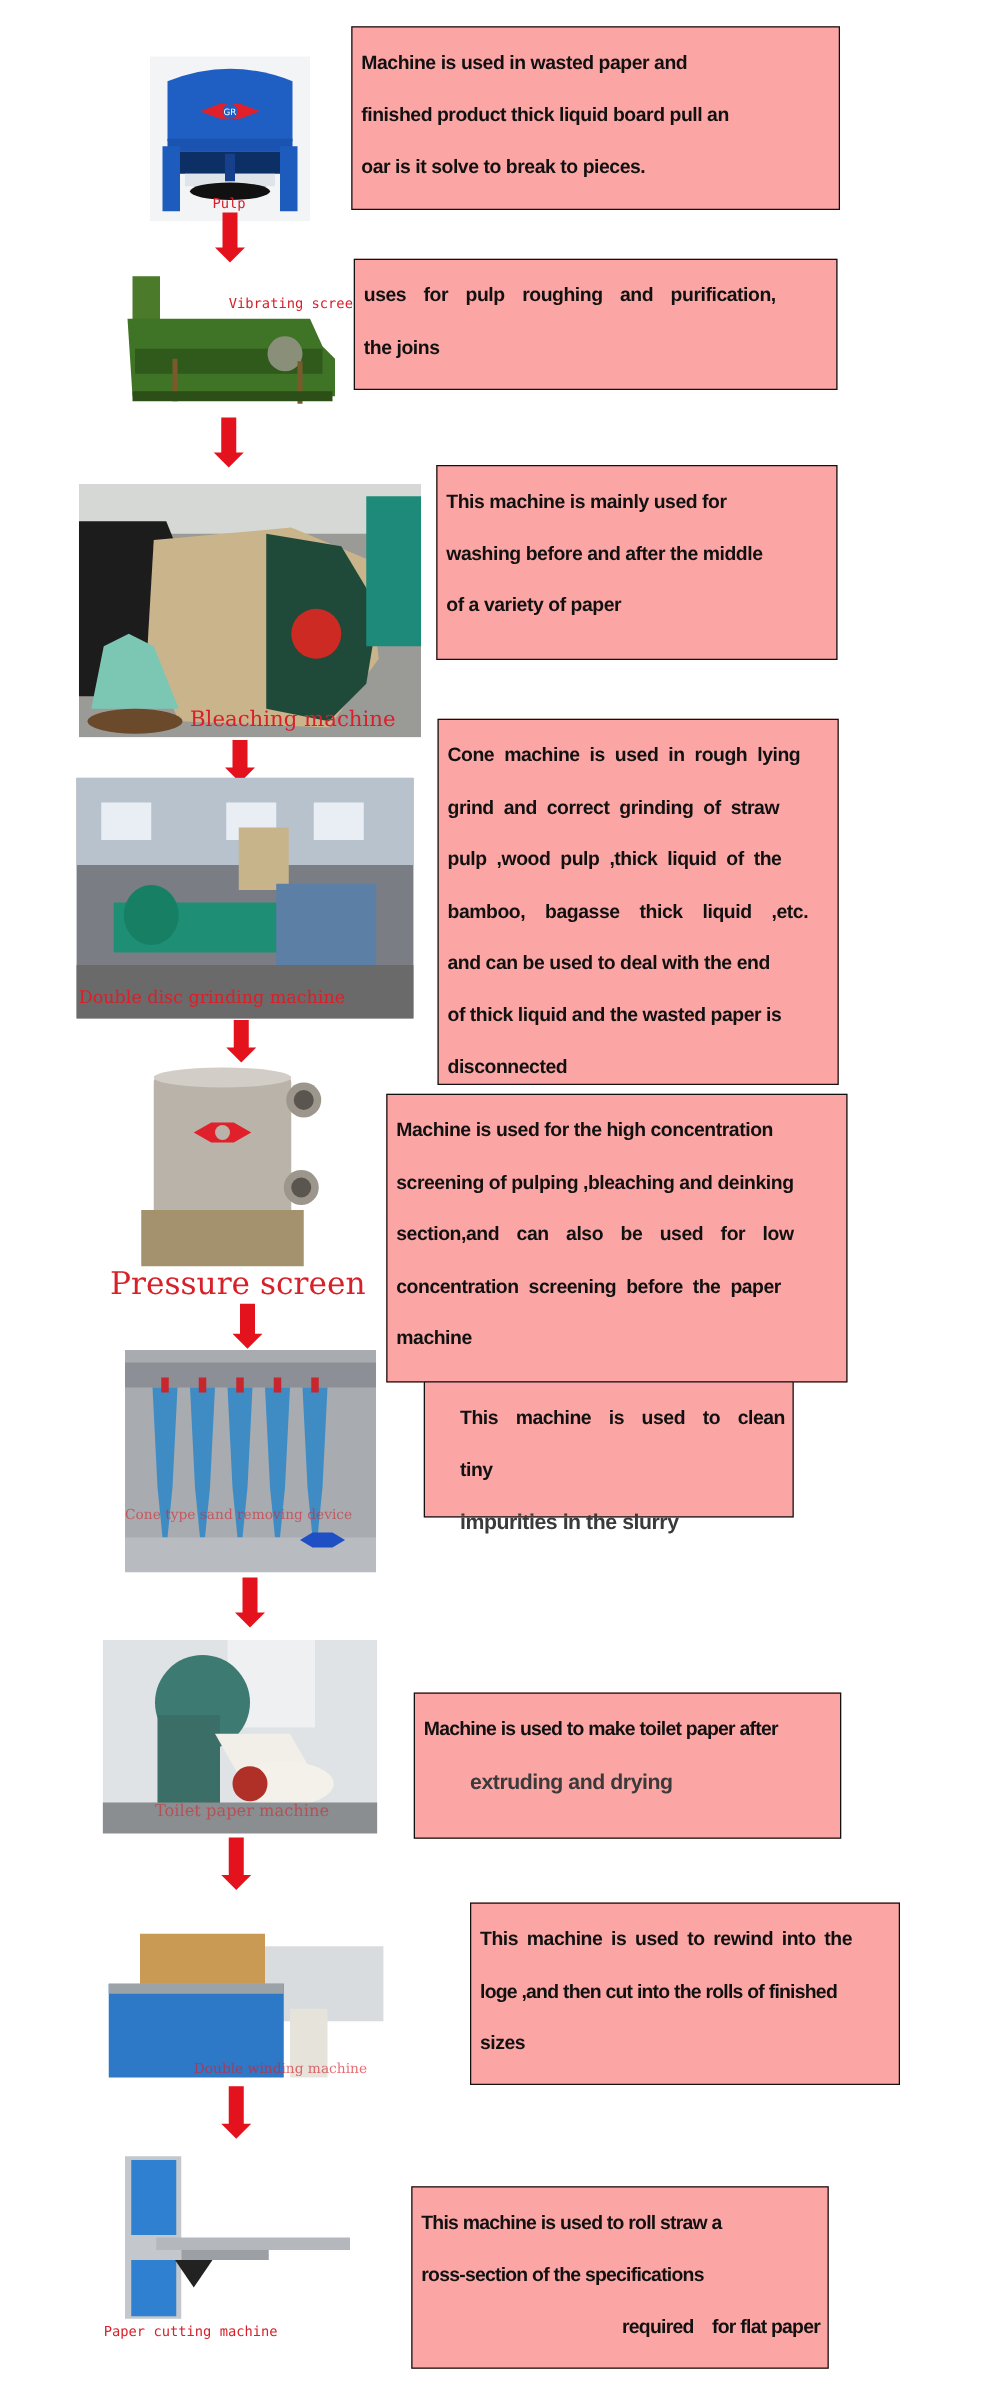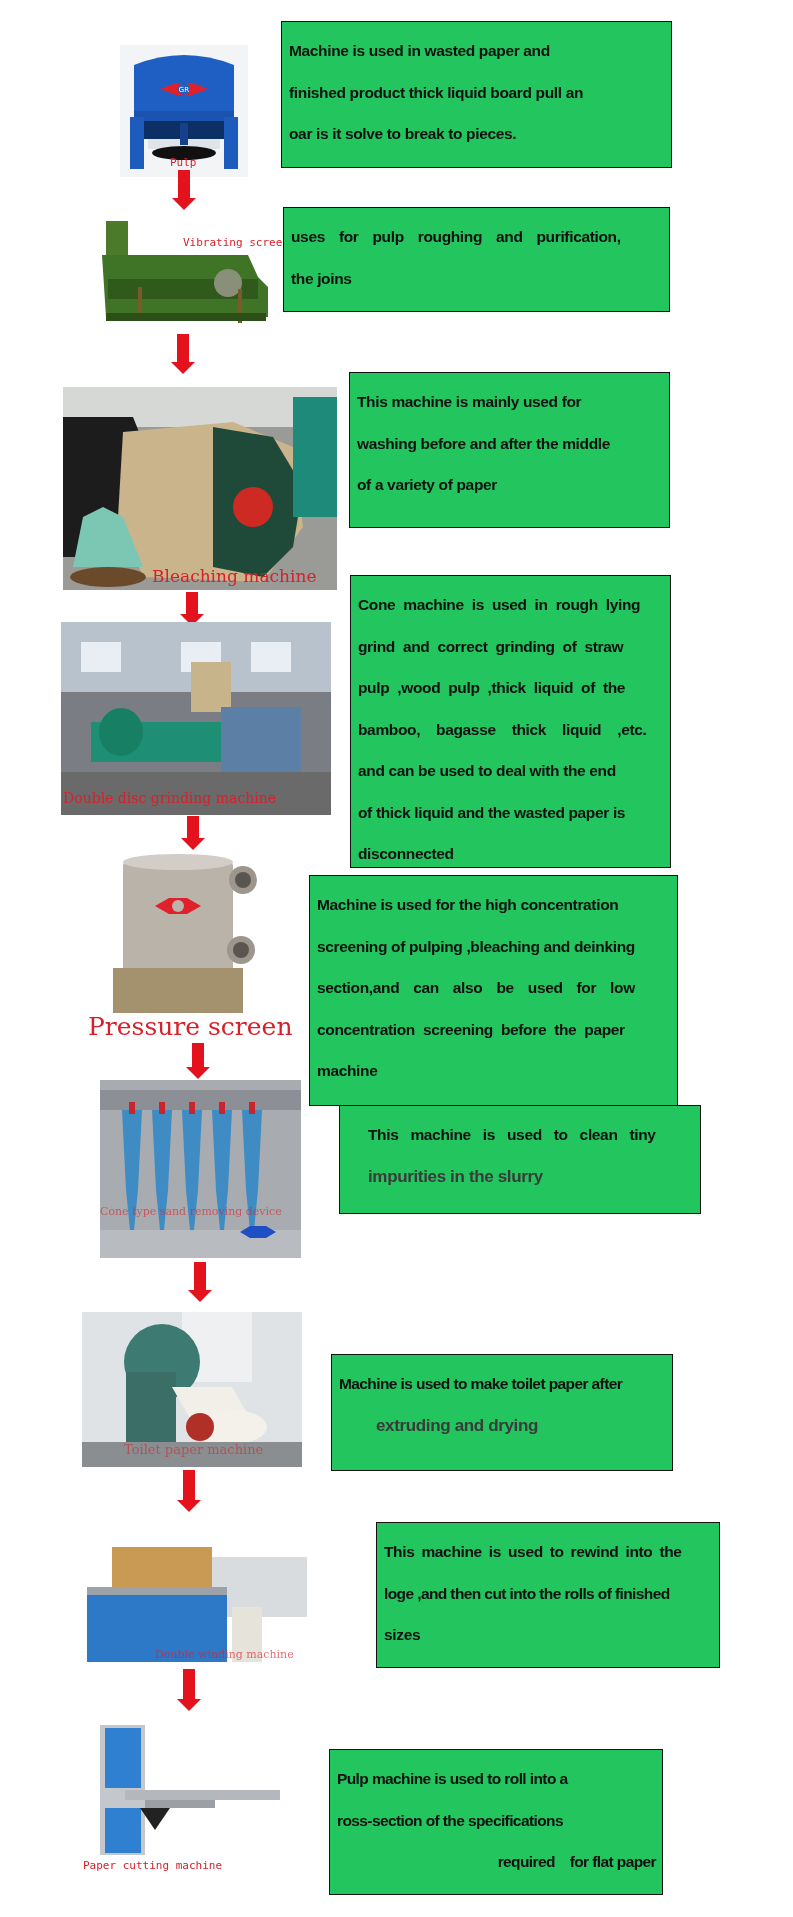--- a/index.html
+++ b/index.html
@@ -1,18 +1,18 @@
 <!DOCTYPE html>
 <html><head>
 <meta charset="utf-8">
 <style>
   html, body { margin: 0; padding: 0; background: #ffffff; }
   body { width: 793px; height: 1917px; position: relative; overflow: hidden;
          font-family: "DejaVu Sans", "Liberation Sans", sans-serif; }
-  .box { position: absolute; border: 1.5px solid #111; background: #22c55e; box-sizing: border-box;
+  .box { position: absolute; border: 1.5px solid #111; background: #fca5a5; box-sizing: border-box;
          padding: 8px 6px 0 7px; }
   .box p { margin: 0; font-size: 15.5px; font-weight: bold; color: #111; line-height: 41.5px;
            text-align: justify; letter-spacing: -0.35px; font-family: "Liberation Sans", sans-serif; }
   .box p.gray { color: #3a3a3a; font-weight: bold; }
   .arrow { position: absolute; width: 24px; }
   .arrow .shaft { position: absolute; left: 6px; top: 0; width: 12px; background: #e4121d; }
   .arrow .head { position: absolute; left: 0; width: 0; height: 0;
                  border-left: 12px solid transparent; border-right: 12px solid transparent;
                  border-top: 12px solid #e4121d; }
   .photo { position: absolute; overflow: hidden; }
@@ -176,21 +176,21 @@
     <rect x="0" y="150" width="201" height="28" fill="#b8bbbf"></rect>
     <path d="M140 152 L150 146 L166 146 L176 152 L166 158 L150 158 Z" fill="#1f4fc4"></path>
   </svg>
 </div>
 <div class="cap" style="left:100px;top:1205px;font-size:11px;opacity:0.6;">Cone type sand removing device</div>
 <div class="arrow" style="left:188px;top:1262px;height:40px;">
   <div class="shaft" style="height:30px;"></div>
     <div class="head" style="top:28px;"></div>
 </div>
 
-<div class="box" style="left:339px;top:1105px;width:362px;height:109px;padding-left:28px;">
+<div class="box" style="left:339px;top:1105px;width:296px;height:109px;padding-left:28px;">
   <p style="word-spacing:8px;">This machine is used to clean tiny</p>
   <p class="gray" style="text-align:left;font-size:17px;">impurities in the slurry</p>
 </div>
 
 <div class="photo" style="left:82px;top:1312px;width:220px;height:155px;">
   <svg width="220" height="155" viewBox="0 0 220 155">
     <rect width="220" height="155" fill="#dfe3e6"></rect>
     <rect x="100" y="0" width="70" height="70" fill="#eef0f2"></rect>
     <circle cx="80" cy="50" r="38" fill="#3d7a72"></circle>
     <rect x="44" y="60" width="50" height="90" fill="#3a6e66"></rect>
@@ -240,16 +240,16 @@
     <rect x="20" y="8" width="36" height="60" fill="#2f80d0"></rect>
     <rect x="20" y="88" width="36" height="45" fill="#2f80d0"></rect>
     <rect x="40" y="70" width="155" height="10" fill="#b4b8bc"></rect>
     <rect x="60" y="80" width="70" height="8" fill="#9ca0a4"></rect>
     <polygon points="55,88 85,88 70,110" fill="#222"></polygon>
   </svg>
 </div>
 <div class="cap" style="left:83px;top:1859px;font-size:11px;font-family:'DejaVu Sans Mono',monospace;">Paper cutting machine</div>
 
 <div class="box" style="left:329px;top:1749px;width:334px;height:146px;">
-  <p style="text-align:left;letter-spacing:-0.6px;">Pulp machine is used to roll into a</p>
+  <p style="text-align:left;letter-spacing:-0.6px;">This machine is used to roll straw a</p>
   <p style="text-align:left;letter-spacing:-0.6px;">ross-section of the specifications</p>
   <p style="text-align:right;white-space:pre;letter-spacing:-0.6px;">required    for flat paper</p>
 </div>
 
 </body></html>

